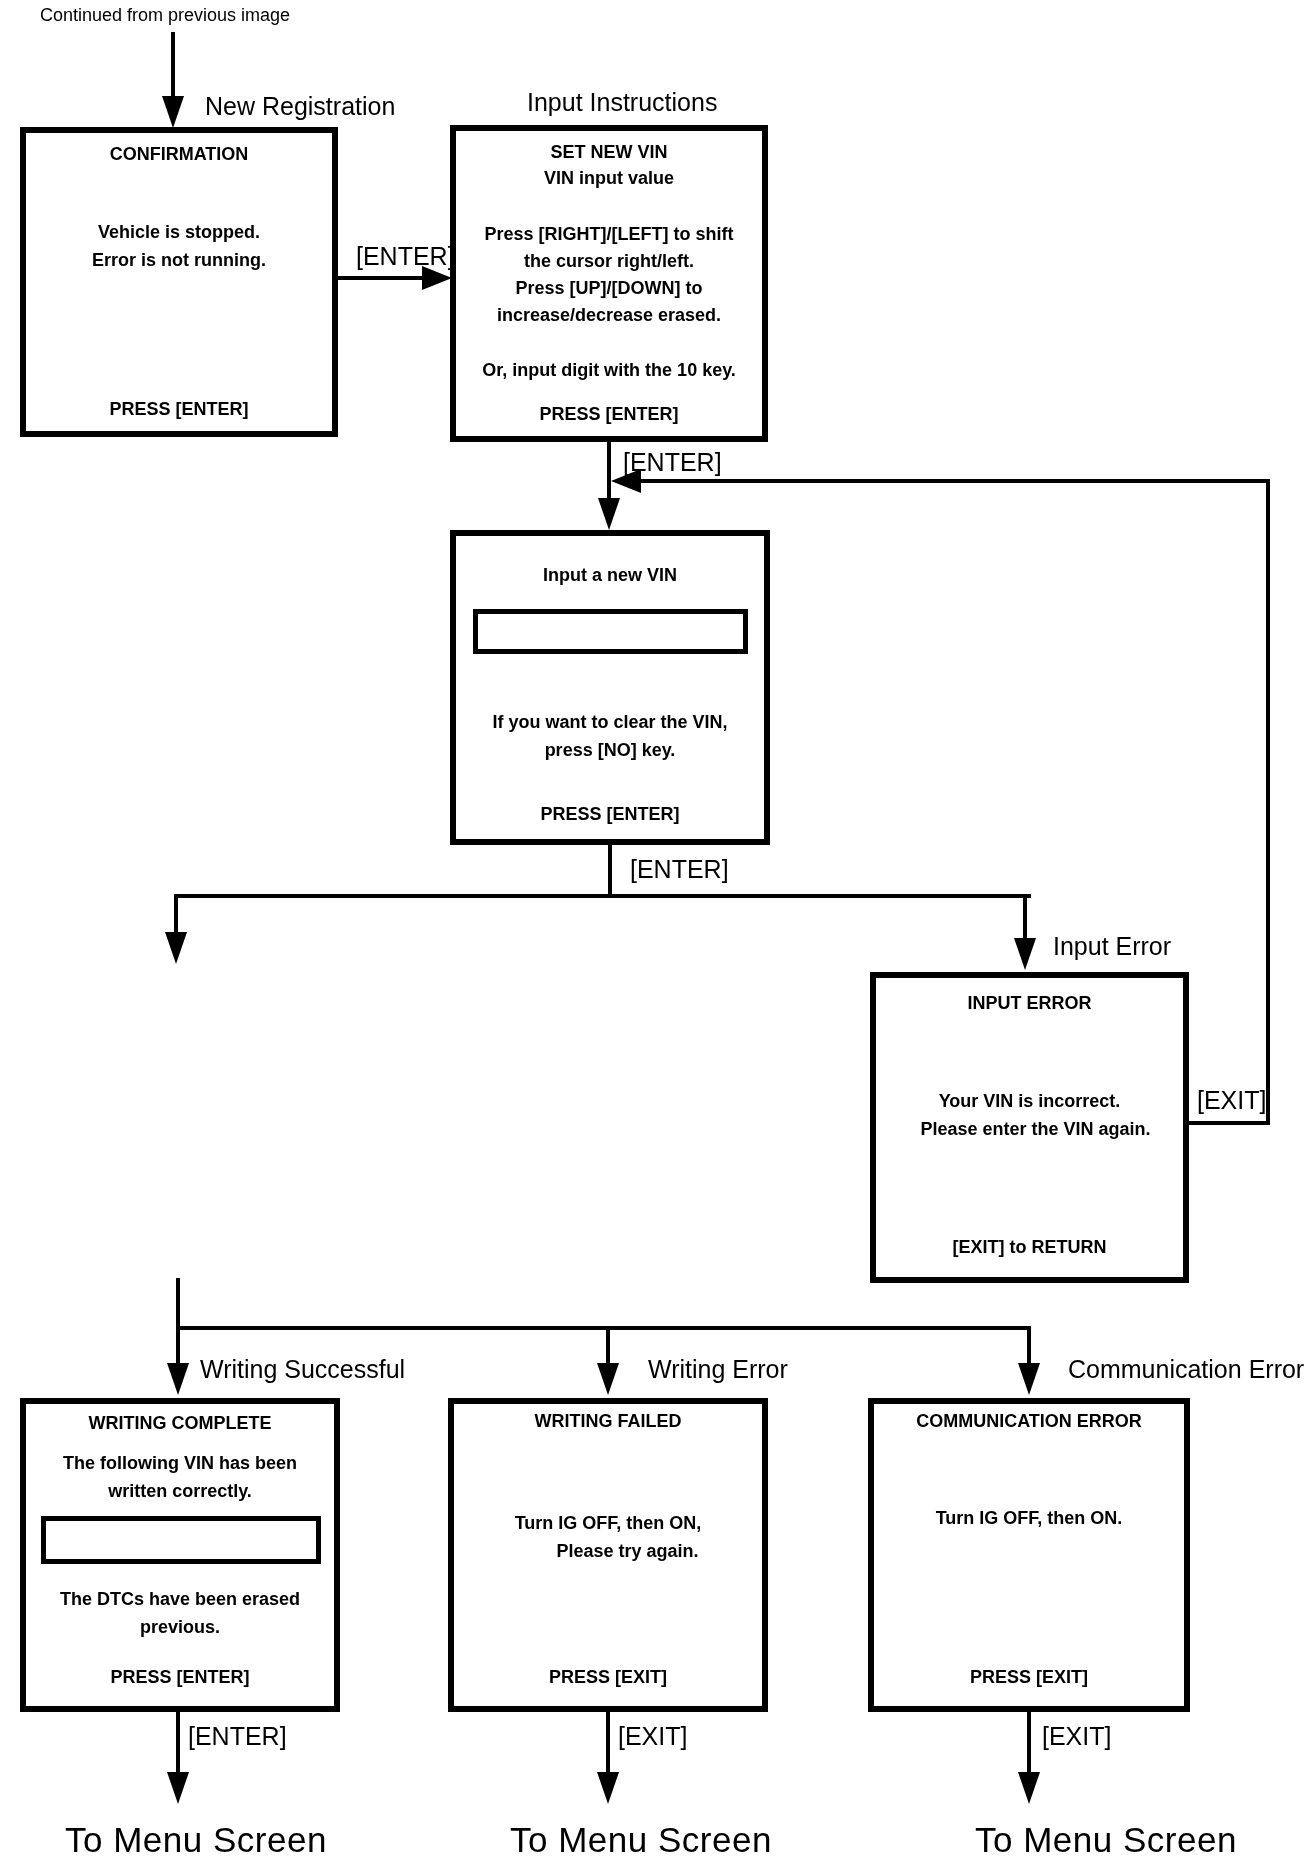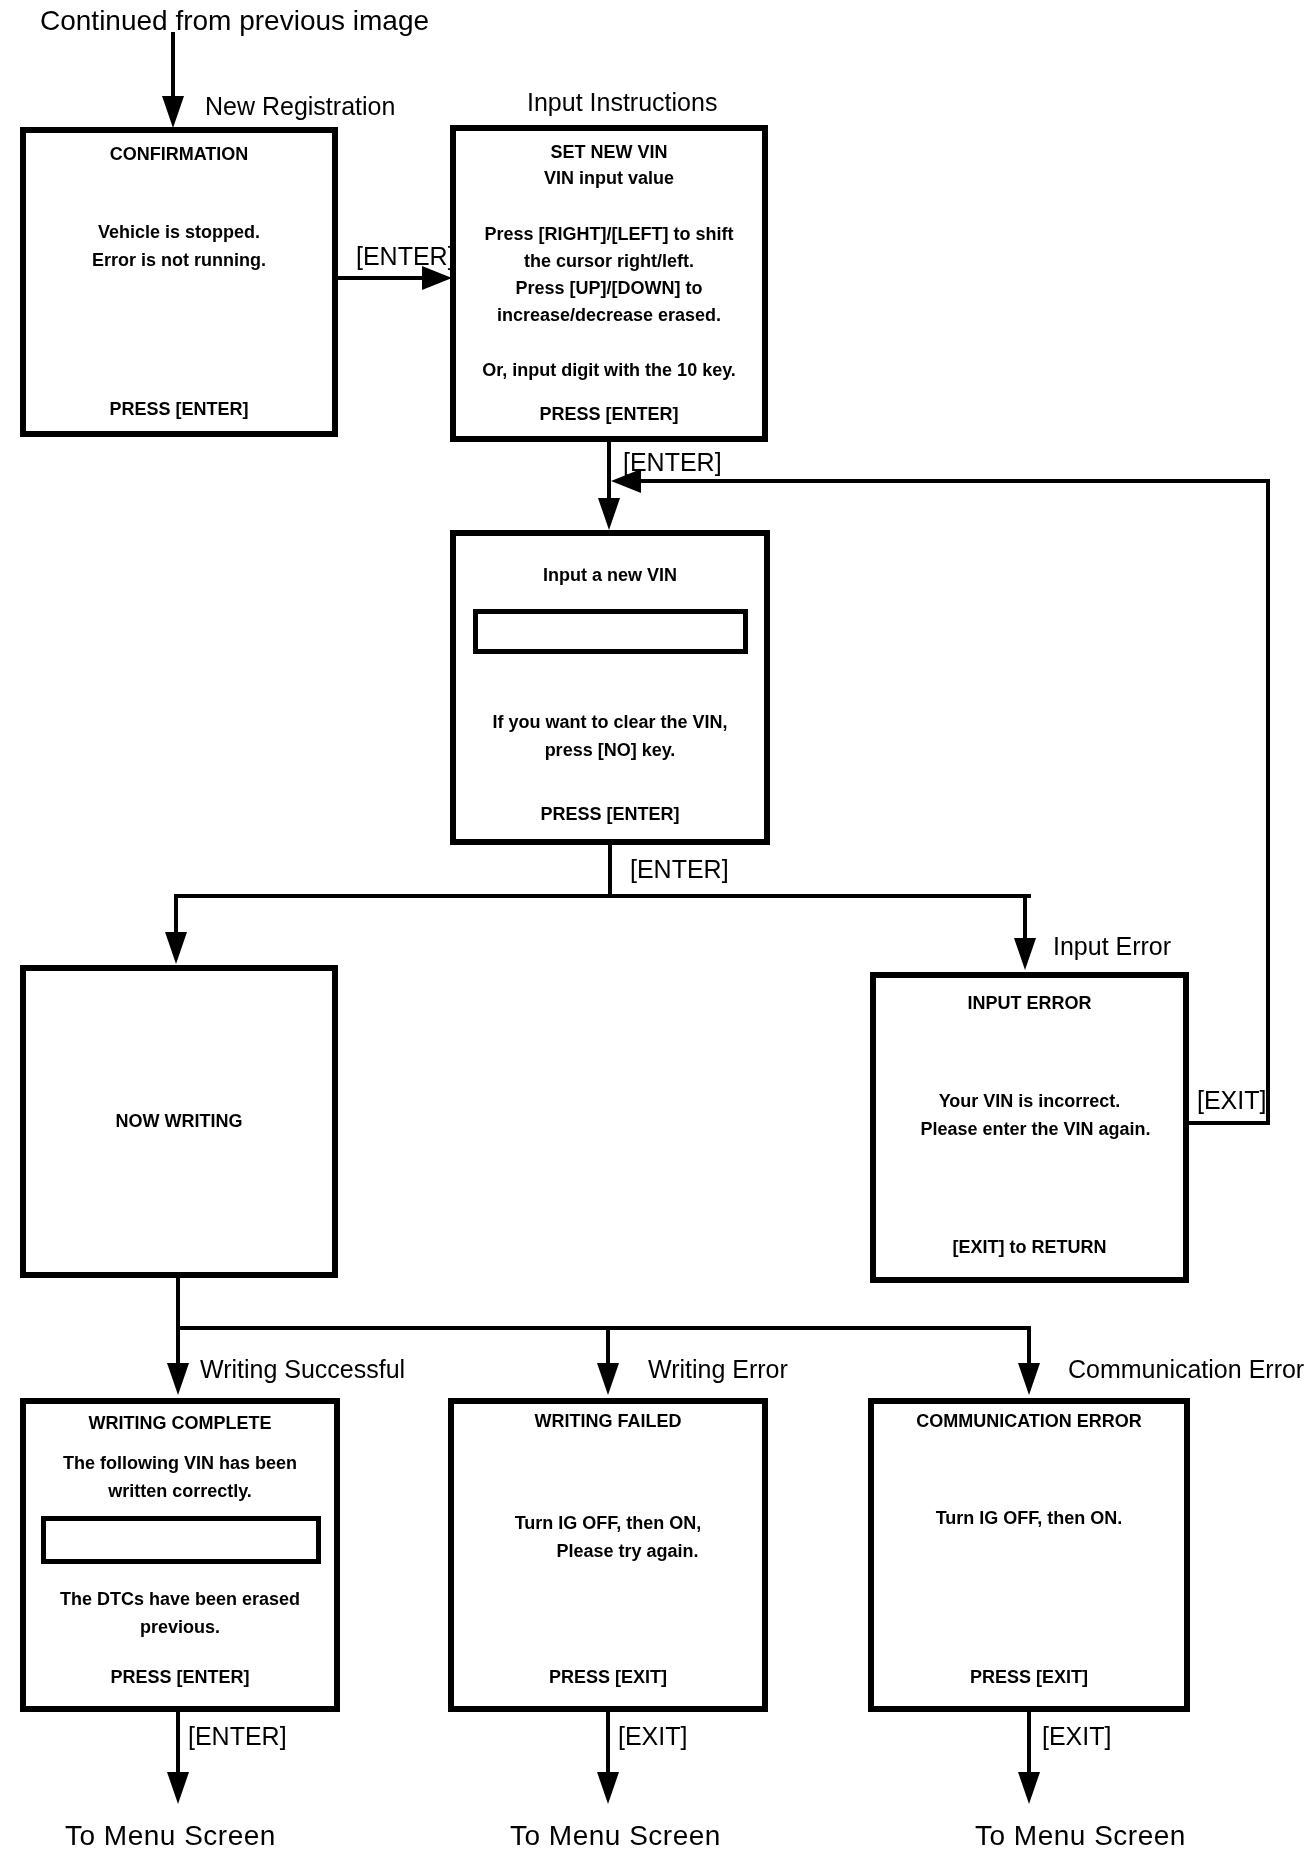--- a/index.html
+++ b/index.html
@@ -29,22 +29,22 @@
     font-size:18px;
     line-height:22px;
     white-space:nowrap;
   }
   .hline, .vline { position:absolute; background:#000; }
   .edge-label {
     position:absolute;
     font-size:25px;
     white-space:nowrap;
   }
-  .note { position:absolute; font-size:28px; white-space:nowrap; }
-  .menu { position:absolute; font-size:28px; white-space:nowrap; letter-spacing:0.5px; }
+  .note { position:absolute; font-size:18px; white-space:nowrap; }
+  .menu { position:absolute; font-size:35px; white-space:nowrap; letter-spacing:0.5px; }
   .arr { position:absolute; width:0; height:0; }
   .arr.down  { border-left:11px solid transparent; border-right:11px solid transparent; border-top:32px solid #000; }
   .arr.right { border-top:12px solid transparent; border-bottom:12px solid transparent; border-left:30px solid #000; }
   .arr.left  { border-top:12px solid transparent; border-bottom:12px solid transparent; border-right:30px solid #000; }
   .field {
     position:absolute;
     border:5px solid #000;
     background:#fff;
   }
   .centerbox {
@@ -108,23 +108,20 @@
 
   <div class="vline" style="left:608px; top:845px; width:4px; height:53px;"></div>
   <div class="edge-label" style="left:630px; top:855px;">[ENTER]</div>
   <div class="hline" style="left:174px; top:894px; width:857px; height:4px;"></div>
   <div class="vline" style="left:174px; top:894px; width:4px; height:42px;"></div>
   <div class="arr down" style="left:165px; top:932px;"></div>
   <div class="vline" style="left:1023px; top:894px; width:4px; height:46px;"></div>
   <div class="arr down" style="left:1014px; top:938px;"></div>
   <div class="edge-label" style="left:1053px; top:932px;">Input Error</div>
 
-  <div class="box centerbox" style="left:20px; top:965px; width:318px; height:313px;">
-    <div>NOW WRITING</div>
-  </div>
 
   <div class="box" style="left:870px; top:972px; width:319px; height:311px;">
     <div class="bline" style="top:14px;">INPUT ERROR</div>
     <div class="bline" style="top:112px;">Your VIN is incorrect.</div>
     <div class="bline" style="top:140px;padding-left:12px;">Please enter the VIN again.</div>
     <div class="bline" style="top:258px;">[EXIT] to RETURN</div>
   </div>
 
   <div class="vline" style="left:176px; top:1278px; width:4px; height:52px;"></div>
   <div class="hline" style="left:176px; top:1326px; width:855px; height:4px;"></div>

